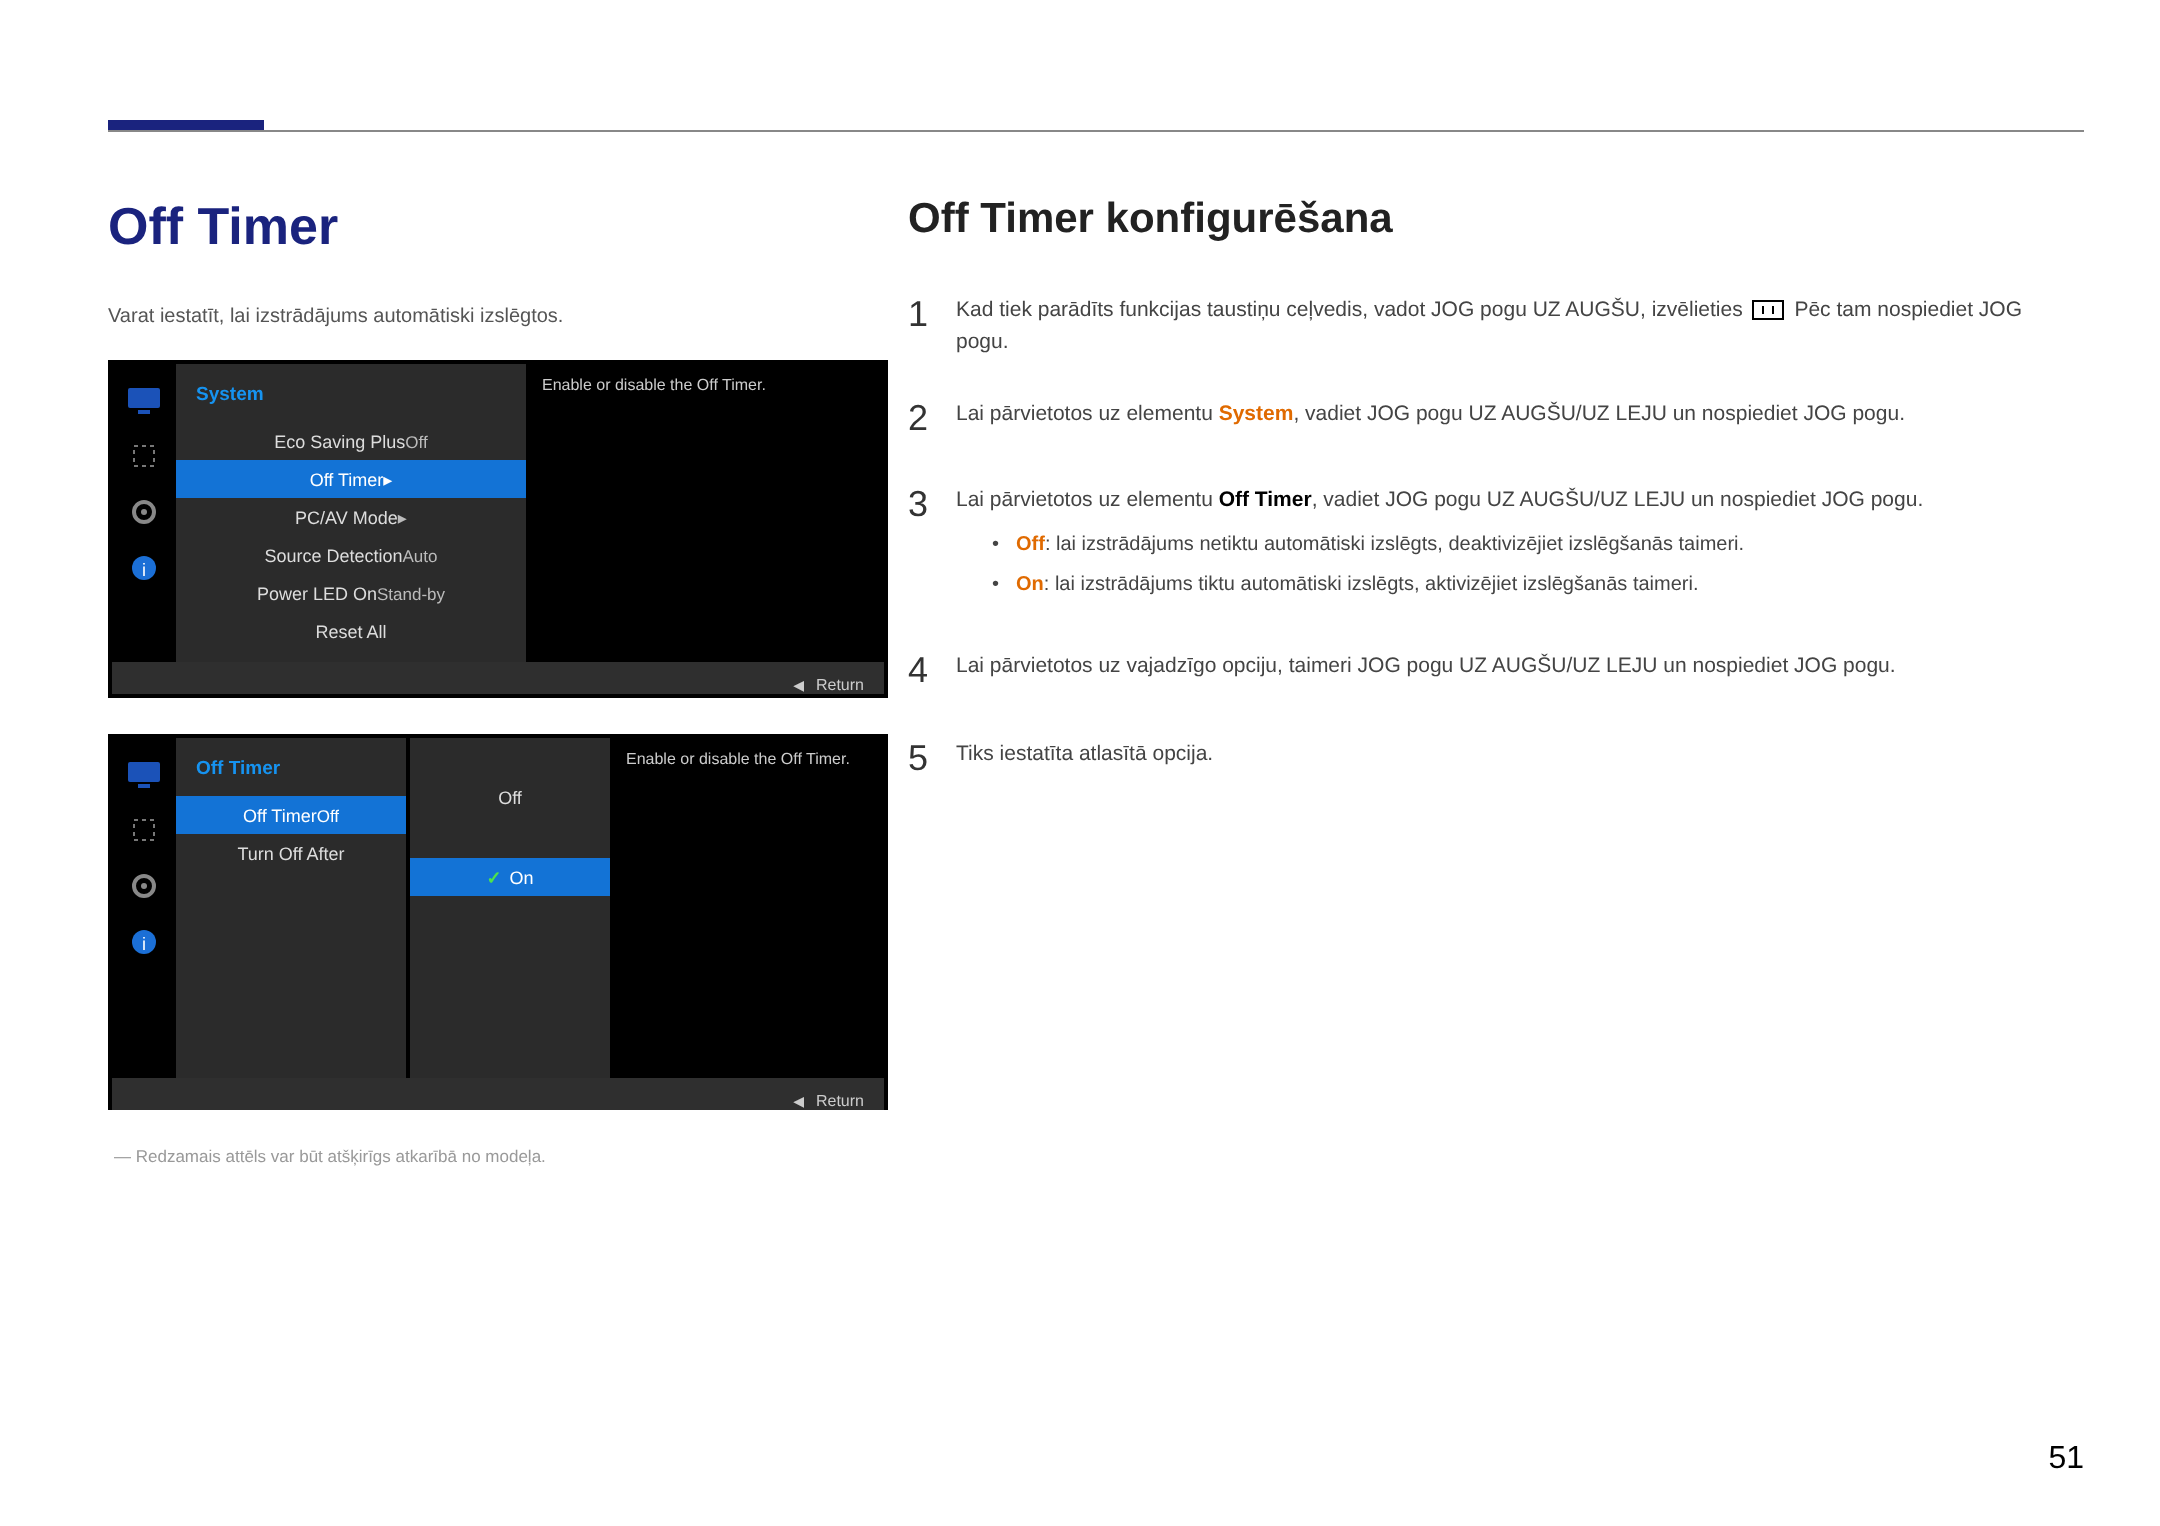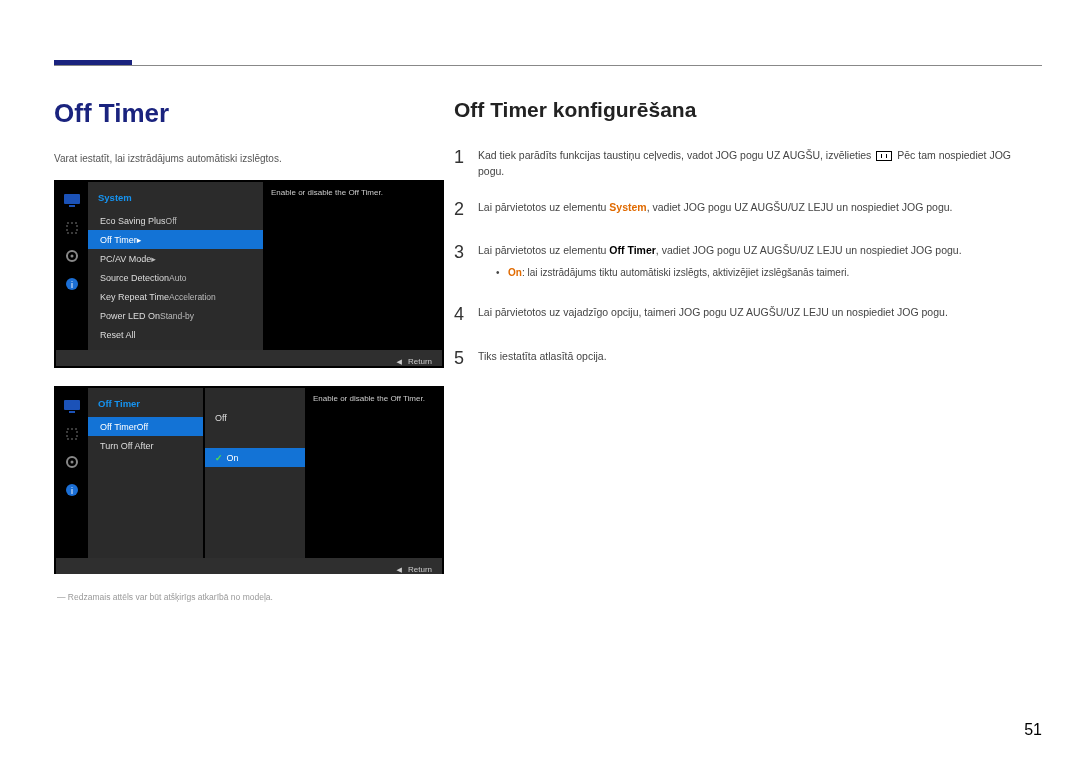--- a/index.html
+++ b/index.html
@@ -98,21 +98,21 @@
     color: #ddd;
   }
   .osd-menu-title {
     color: #1693f0;
     font-size: 9.5px;
     font-weight: 700;
     padding: 4px 10px 8px;
   }
   .menu-row {
     display: flex;
-    justify-content: flex-start;
+    justify-content: center;
     align-items: center;
     padding: 5px 12px;
     height: 19px;
   }
   .menu-row.selected { background: #1373d6; color: #fff; }
   .menu-val { color: #bbb; font-size: 8.5px; }
   .menu-row.selected .menu-val { color: #fff; }
   .arrow-right { font-size: 9px; color: #fff; }
 
   .submenu {
@@ -242,24 +242,20 @@
         </div>
         <div class="menu-row">
           <span>PC/AV Mode</span>
           <span class="arrow-right" style="color:#bbb">▸</span>
         </div>
         <div class="menu-row">
           <span>Source Detection</span>
           <span class="menu-val">Auto</span>
         </div>
         <div class="menu-row">
-          <span>Key Repeat Time</span>
-          <span class="menu-val">Acceleration</span>
-        </div>
-        <div class="menu-row">
           <span>Power LED On</span>
           <span class="menu-val">Stand-by</span>
         </div>
         <div class="menu-row">
           <span>Reset All</span>
           <span></span>
         </div>
       </div>
       <div class="osd-help">Enable or disable the Off Timer.</div>
     </div>
@@ -344,20 +340,21 @@
       <div class="step-body">
         <span>Lai pārvietotos uz elementu </span><b class="orange">System</b><span>, vadiet JOG pogu UZ AUGŠU/UZ LEJU un nospiediet JOG pogu.</span>
       </div>
     </div>
 
     <div class="step">
       <div class="step-num">3</div>
       <div class="step-body">
         <span>Lai pārvietotos uz elementu </span><b class="black">Off Timer</b><span>, vadiet JOG pogu UZ AUGŠU/UZ LEJU un nospiediet JOG pogu.</span>
         <ul class="sublist">
+          <li><b class="orange">Off</b><span>: lai izstrādājums netiktu automātiski izslēgts, deaktivizējiet izslēgšanās taimeri.</span></li>
           <li><b class="orange">On</b><span>: lai izstrādājums tiktu automātiski izslēgts, aktivizējiet izslēgšanās taimeri.</span></li>
         </ul>
       </div>
     </div>
 
     <div class="step">
       <div class="step-num">4</div>
       <div class="step-body">Lai pārvietotos uz vajadzīgo opciju, taimeri JOG pogu UZ AUGŠU/UZ LEJU un nospiediet JOG pogu.</div>
     </div>
 

